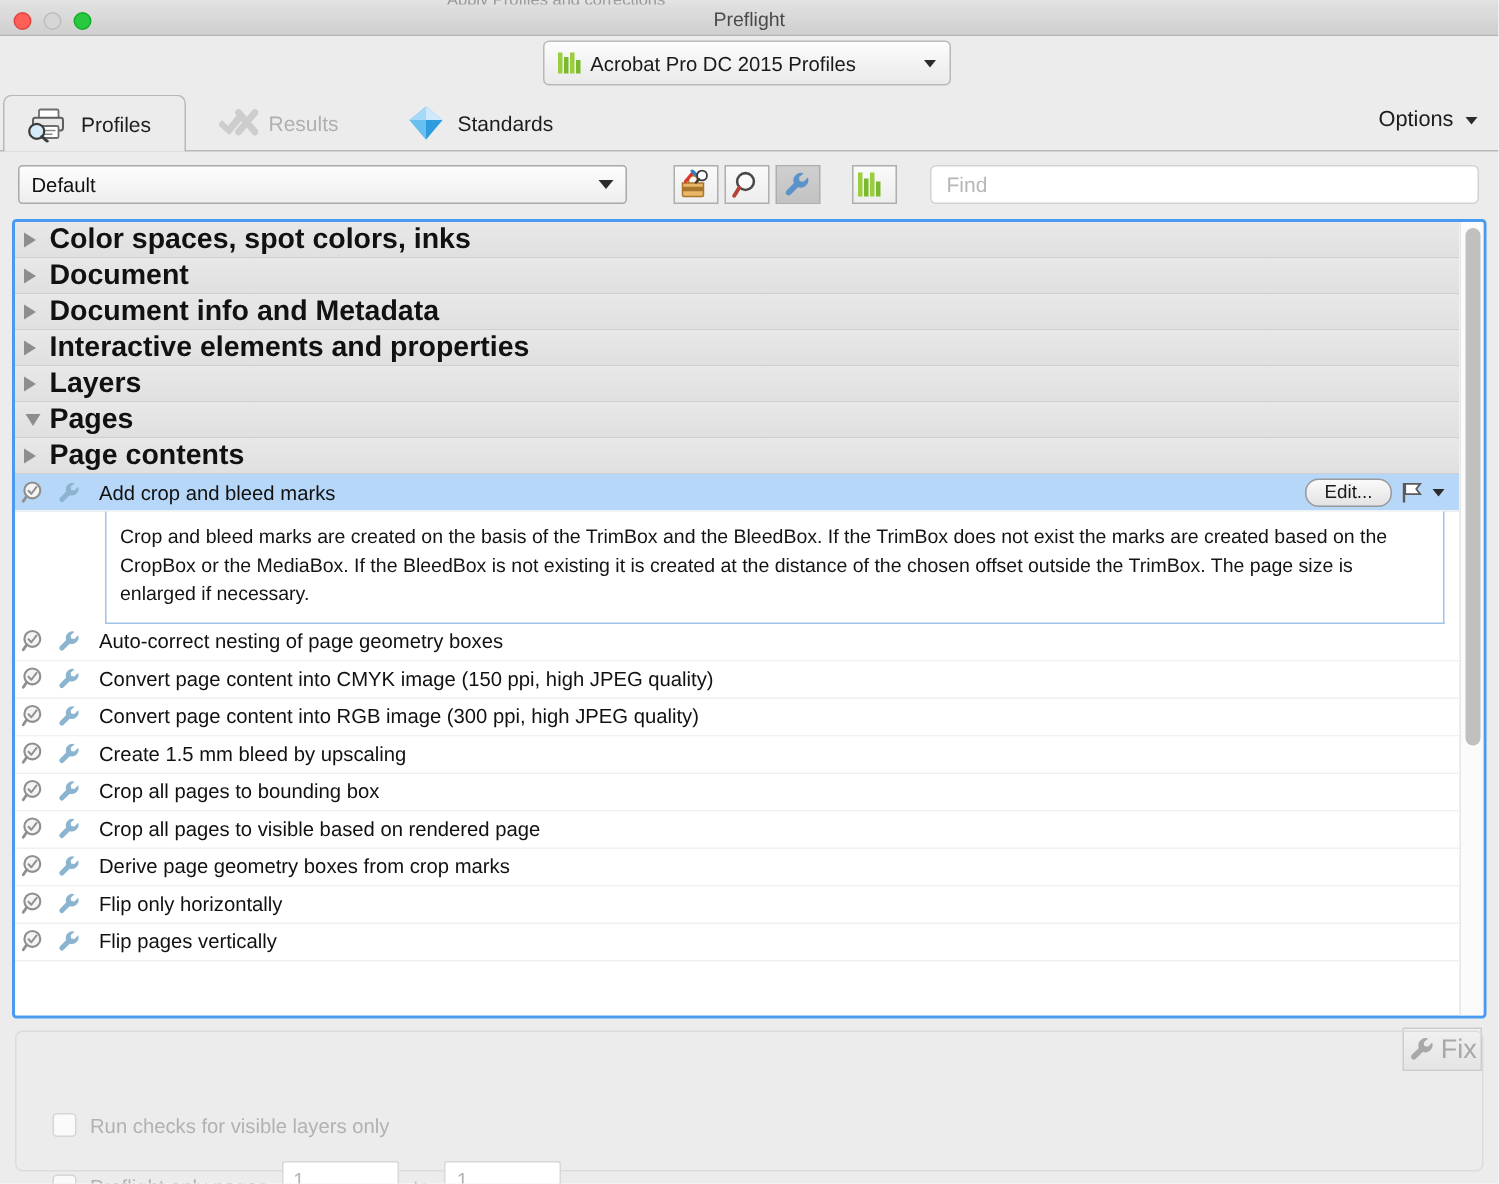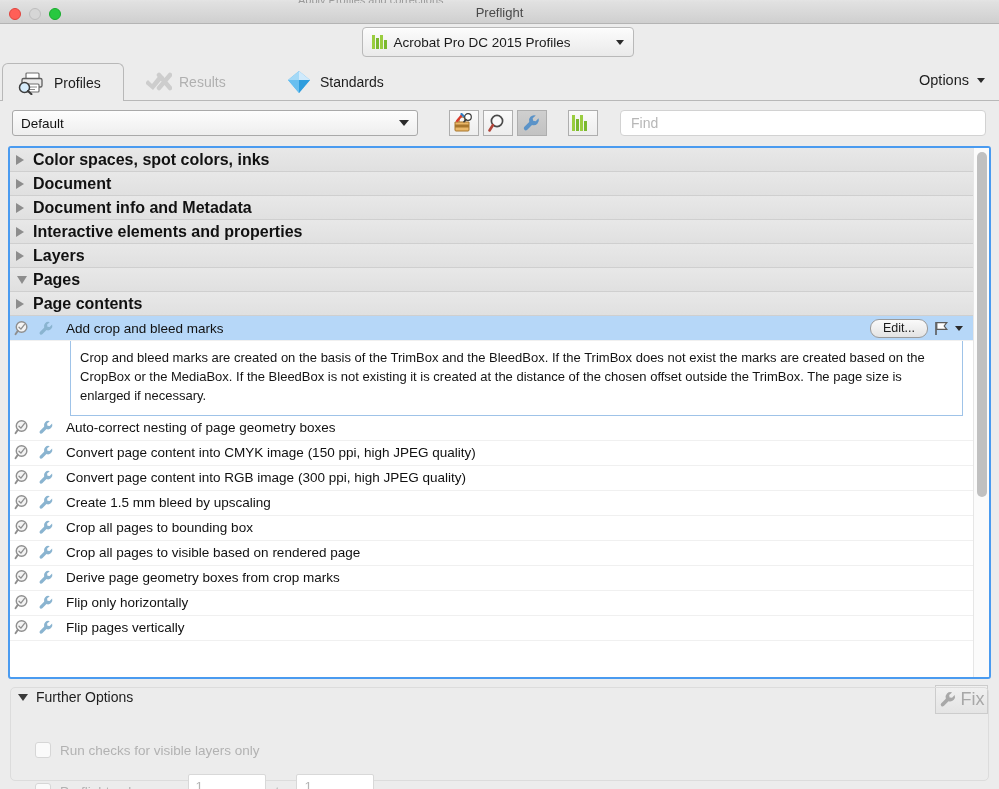--- a/index.html
+++ b/index.html
@@ -87,21 +87,21 @@
   .tab.active {
     background: #ececec;
     border: 1px solid #b8b8b8; border-bottom: none;
     border-radius: 6px 6px 0 0;
     z-index: 3;
   }
   .tab-label { font-size: 14px; color: #1d1d1d; }
   .tab.disabled .tab-label { color: #b0b0b0; }
   #tab-profiles { left: 2px; width: 122px; }
   #tab-results  { left: 132px; }
-  #tab-standards{ left: 271px; }
+  #tab-standards{ left: 256px; }
 
   .options-btn {
     position: absolute; right: 14px; top: 9px;
     display: flex; align-items: center; gap: 8px;
   }
   .options-btn .lbl { font-size: 14.5px; color: #1d1d1d; }
   .options-caret {
     width: 0; height: 0;
     border-left: 4.5px solid transparent; border-right: 4.5px solid transparent;
     border-top: 5px solid #2b2b2b;
@@ -164,21 +164,21 @@
   .tri {
     width: 0; height: 0; margin-right: 9px;
     border-top: 5.5px solid transparent; border-bottom: 5.5px solid transparent;
     border-left: 8px solid #8d8d8d;
   }
   .tri.open {
     border-left: 5.5px solid transparent; border-right: 5.5px solid transparent;
     border-top: 8px solid #8d8d8d; border-bottom: none;
     margin-right: 6px; margin-left: 1px;
   }
-  .group-label { font-size: 16px; font-weight: bold; color: #111; }
+  .group-label { font-size: 19px; font-weight: bold; color: #111; }
 
   .itemrow {
     height: 25px; display: flex; align-items: center;
     padding-left: 4px; background: #fff;
     border-bottom: 1px solid #f0f0f0;
   }
   .itemrow.selected { background: #b6d7f8; }
   .itemrow .icons { display: flex; align-items: center; gap: 7px; margin-right: 11px; }
   .item-label { font-size: 13.5px; color: #111; white-space: nowrap; }
 
@@ -543,24 +543,20 @@
           </span>
           <span class="item-label">Flip pages vertically</span>
         </div>
       </div>
     <div class="scrolltrack">
       <div class="scrollthumb"></div>
     </div>
   </div>
 
   <div class="bottompanel">
-    <div class="further-row">
-      <span class="further-tri"></span>
-      <span class="further-label">Further Options</span>
-    </div>
 
     <div class="fix-btn">
       <svg width="19" height="19" viewBox="0 0 20 20">
         <path d="M13.8 2.5 a5.2 5.2 0 0 0 -6.6 6.6 L2.2 14.1 a2 2 0 0 0 2.8 2.8 l5 -5 a5.2 5.2 0 0 0 6.6 -6.6 l-2.9 2.9 l-2.6 -0.4 l-0.4 -2.6 Z" fill="#a8a8a8"></path>
       </svg>
       <span class="lbl">Fix</span>
     </div>
 
     <div class="optbox">
       <div class="check-row" id="row-visible-layers">

